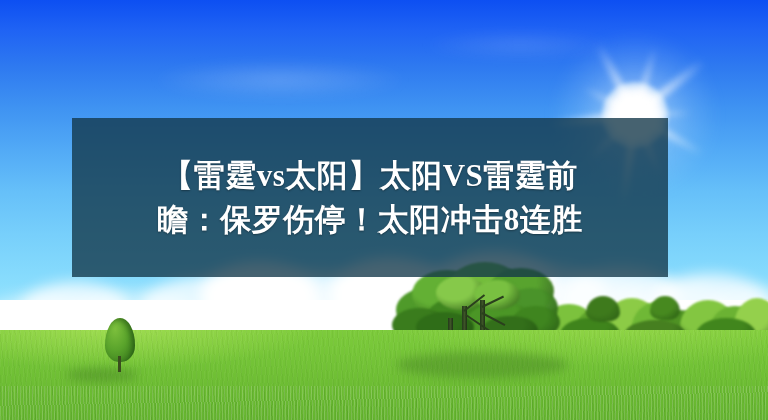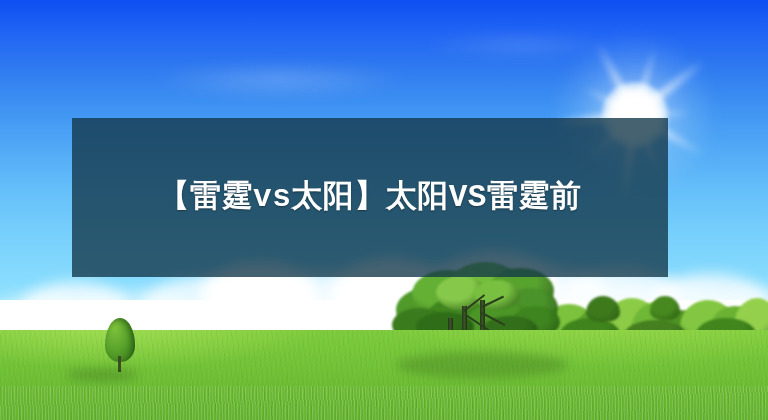--- a/index.html
+++ b/index.html
@@ -236,21 +236,21 @@
     left: 72px; top: 118px;
     width: 596px; height: 159px;
     display: flex;
     flex-direction: column;
     align-items: center;
     justify-content: center;
     gap: 10px;
   }
   .hl-line {
     color: #ffffff;
-    font-family: Liberation Mono, monospace;
+    font-family: Liberation Serif, serif;
     font-weight: bold;
     font-size: 31px;
     line-height: 1.08;
     letter-spacing: 0.5px;
     white-space: nowrap;
     text-shadow: 0 1px 2px rgba(0,0,0,0.35);
   }
 </style>
 </head>
 <body>
@@ -351,15 +351,16 @@
   </div>
 
   <div class="tree-small">
     <div class="crown"></div>
     <div class="trunk"></div>
   </div>
 
   <div class="overlay"></div>
   <div class="headline">
     <div class="hl-line">【雷霆vs太阳】太阳VS雷霆前</div>
+    <div class="hl-line">瞻：保罗伤停！太阳冲击8连胜</div>
   </div>
 
 </div>
 
 </body></html>

